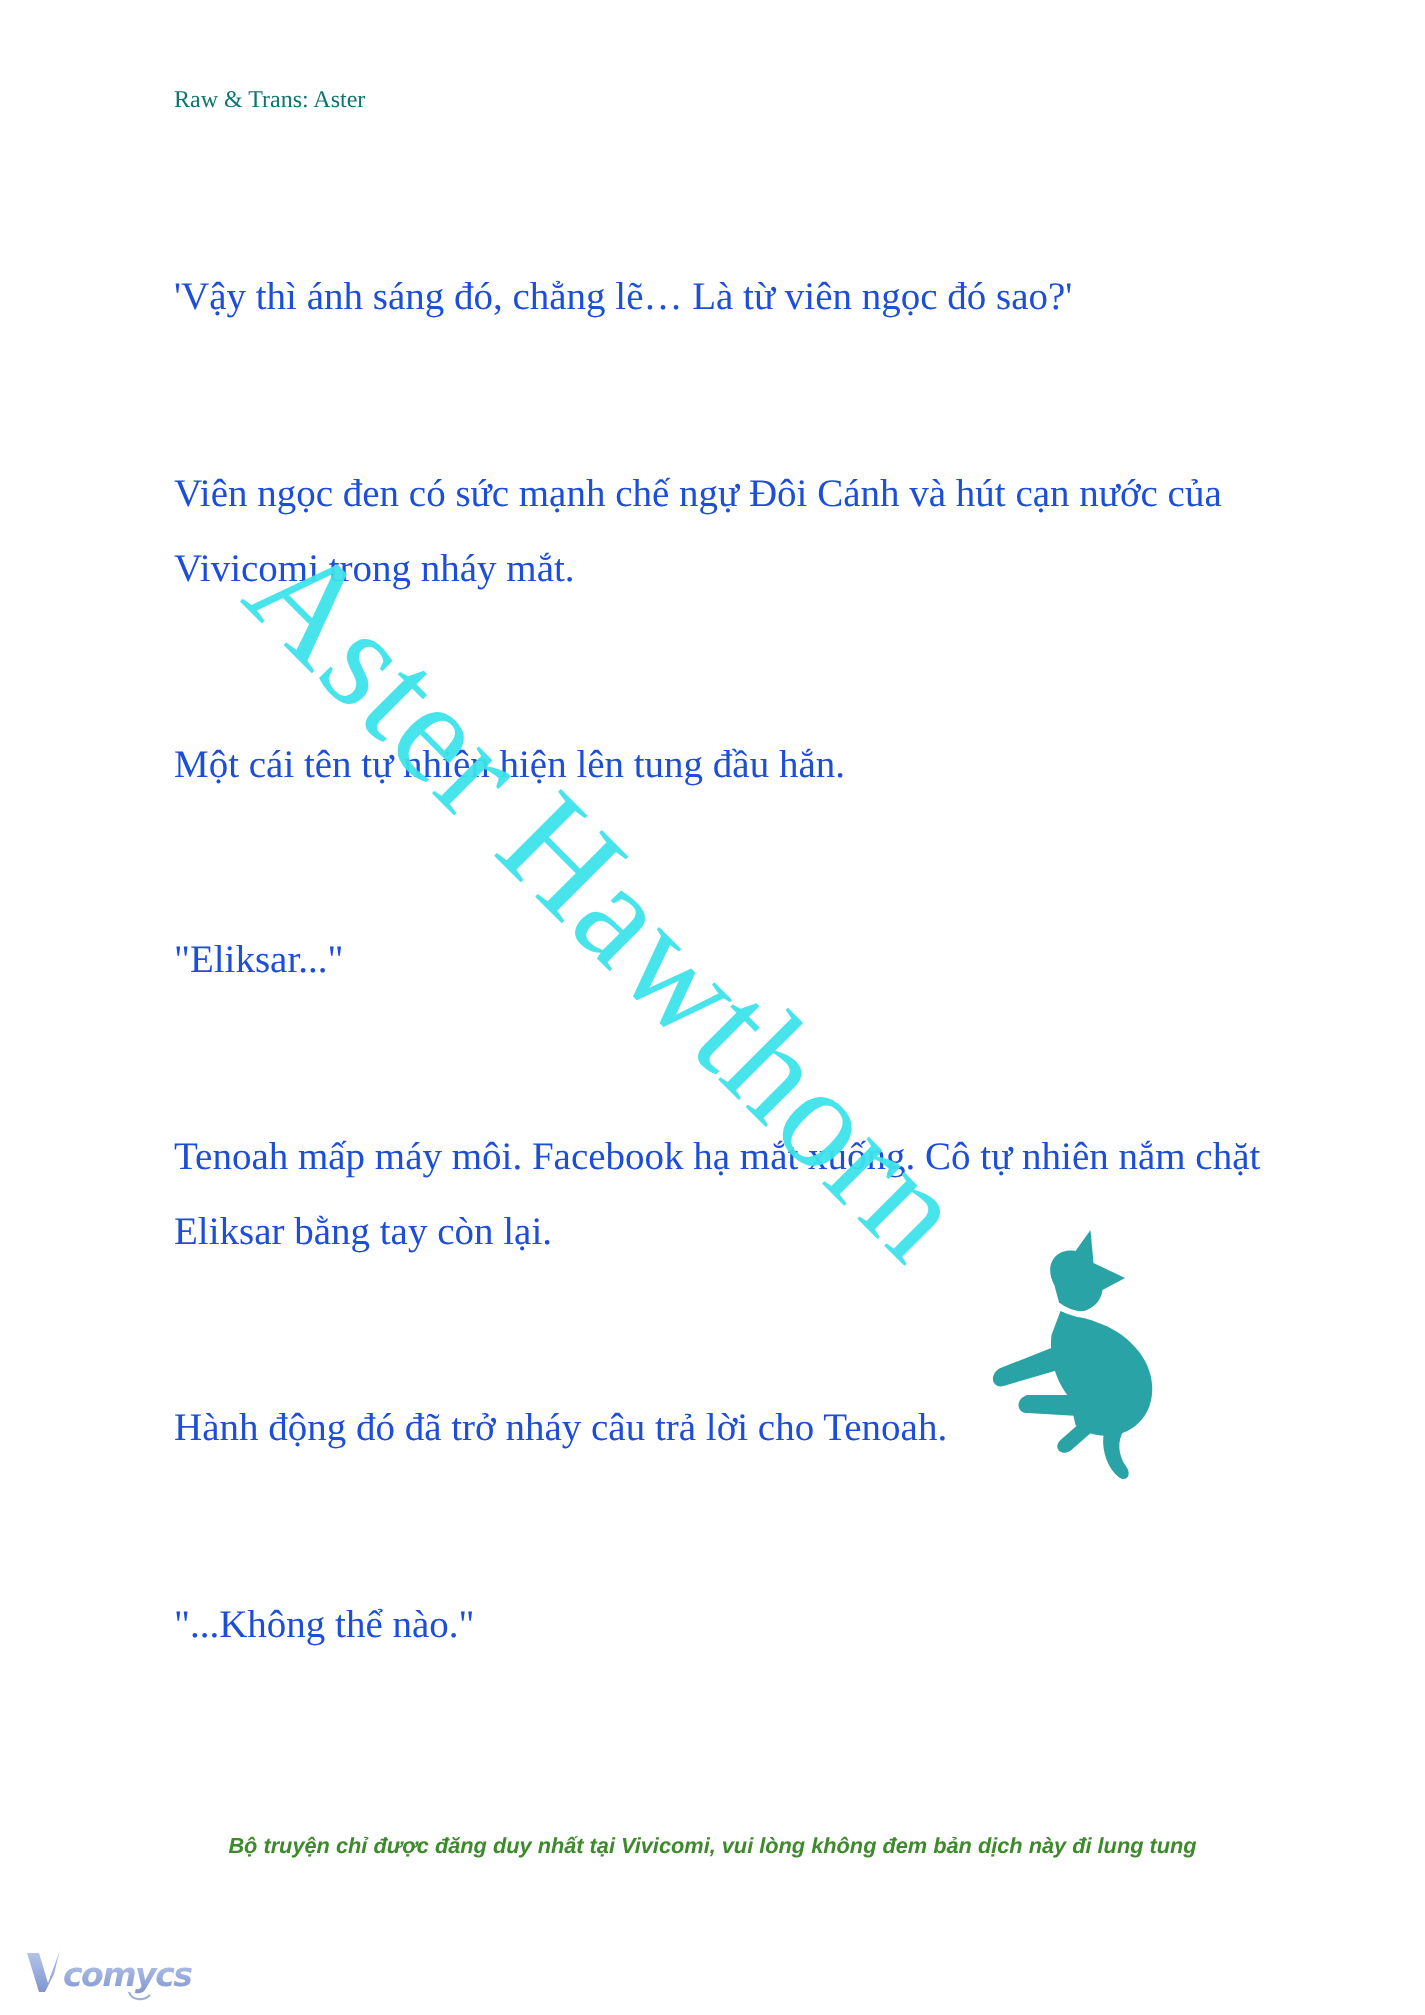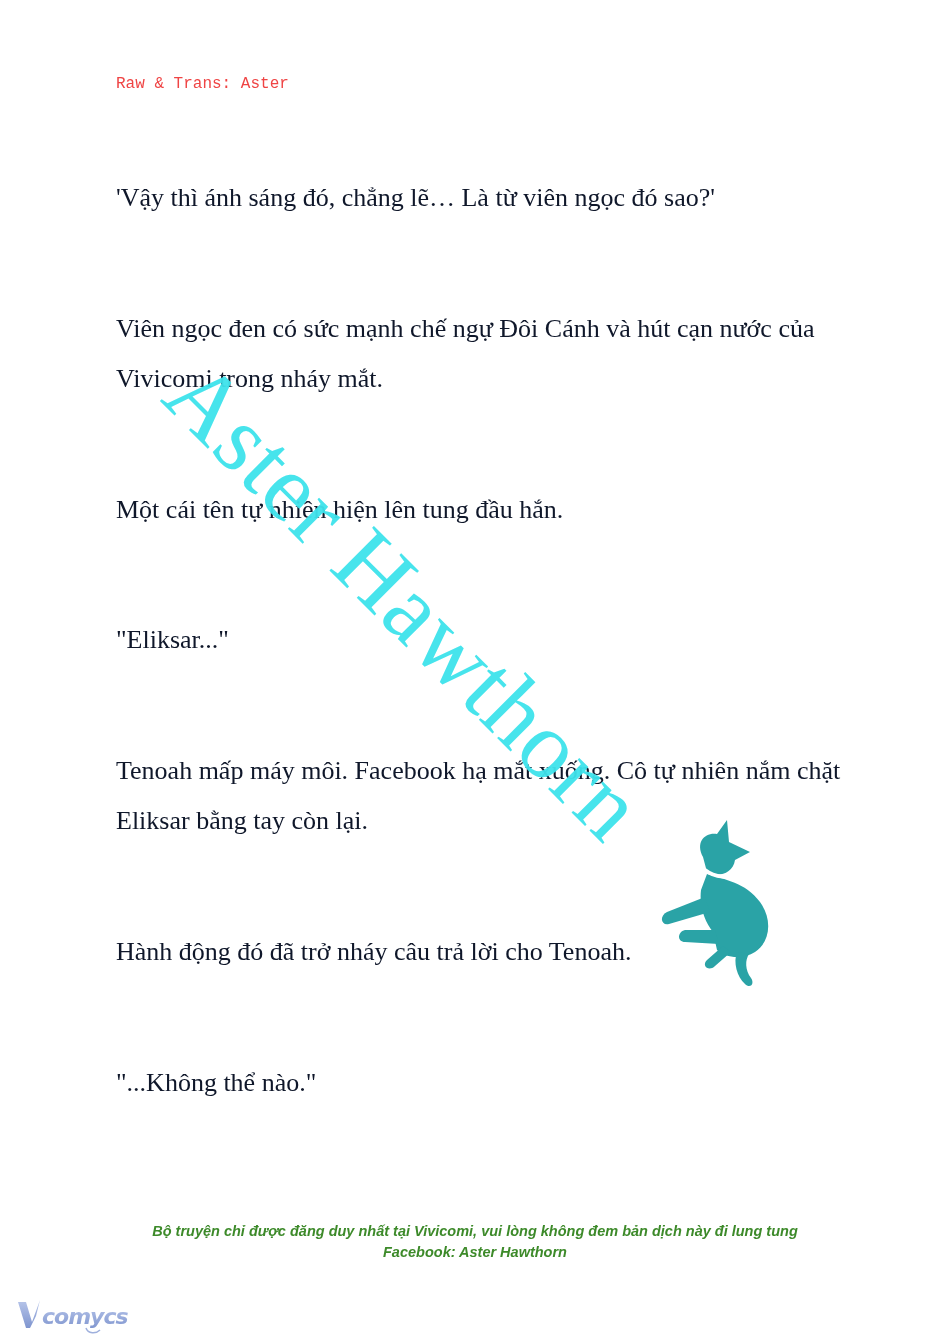--- a/index.html
+++ b/index.html
@@ -1,23 +1,23 @@
 <!DOCTYPE html>
 <html><head>
   <meta charset="utf-8">
   <style>
     html, body { margin: 0; padding: 0; background: #ffffff; }
     body { width: 950px; height: 1343px; position: relative; overflow: hidden; }
     .header {
-      position: absolute; left: 116px; top: 75px;
-      font-family: Liberation Mono, monospace; font-size: 16px; color: #ef4444;
+      position: absolute; left: 116px; top: 58px;
+      font-family: Liberation Serif, serif; font-size: 16px; color: #0f766e;
     }
     .para {
       position: absolute; left: 116px; width: 730px;
-      font-family: "Liberation Serif", serif; font-size: 26px; color: #0f172a;
+      font-family: "Liberation Serif", serif; font-size: 26px; color: #1d4ed8;
       line-height: 50px; margin: 0;
     }
     .watermark {
       position: absolute; left: 405px; top: 600px;
       transform: translate(-50%, -50%) rotate(45deg);
       font-family: "Liberation Serif", serif; font-size: 96px; white-space: nowrap;
       color: #3ee3ec; letter-spacing: 1px; font-weight: normal; opacity: 0.95;
       pointer-events: none;
     }
     .cat { position: absolute; left: 655px; top: 812px; width: 125px; height: 180px; }
@@ -56,21 +56,20 @@
 
     <path d="M82 140 C78 150 82 165 90 172 C95 177 100 172 96 166 C90 158 90 148 94 142 Z"></path>
 
     <path d="M68 134 L52 148 C46 154 54 160 60 154 L76 140 Z"></path>
   </g>
   <path d="M50 58 C60 66 75 66 85 62" stroke="#ffffff" stroke-width="4" fill="none"></path>
 </svg>
 
 <div class="footer">
   <div>Bộ truyện chỉ được đăng duy nhất tại Vivicomi, vui lòng không đem bản dịch này đi lung tung</div>
-  <div>Facebook: Aster Hawthorn</div>
 </div>
 
 <svg class="logo" viewBox="0 0 130 40">
   <defs>
     <linearGradient id="lg" x1="0" y1="0" x2="0" y2="1">
       <stop offset="0" stop-color="#b8c6ea"></stop>
       <stop offset="1" stop-color="#7f95cf"></stop>
     </linearGradient>
   </defs>
   <path d="M2 6 L10 6 L16 26 L24 4 L20 20 L14 32 L10 32 Z" fill="url(#lg)"></path>

